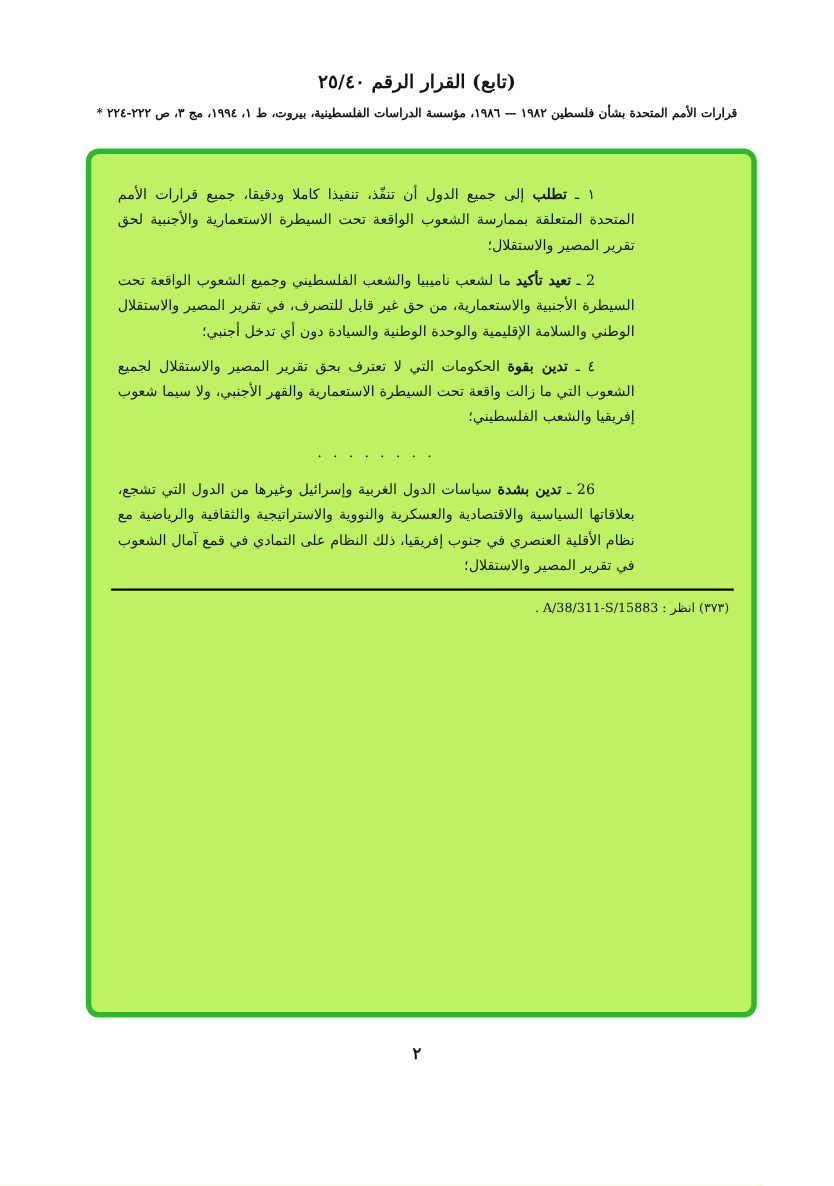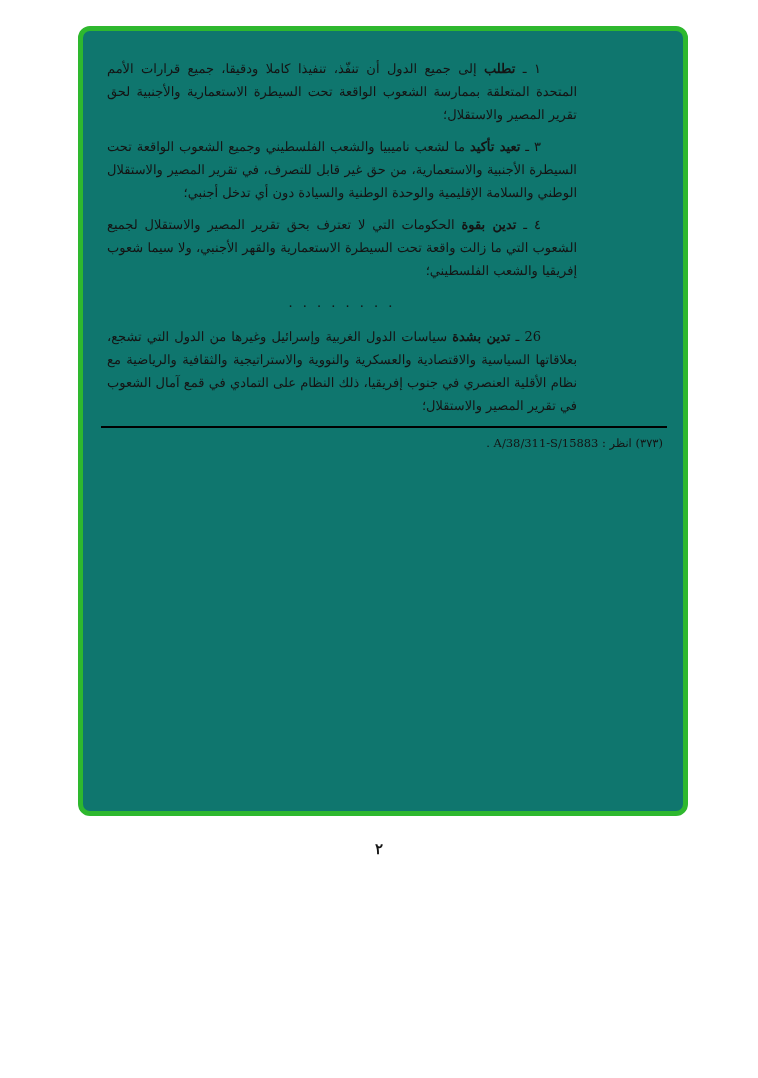--- a/index.html
+++ b/index.html
@@ -18,21 +18,21 @@
   .doc-title{font-size:17px;font-weight:bold;letter-spacing:.2px;}
   .doc-source{font-size:11px;font-weight:bold;margin-top:11px;padding:0 18px;}
 
   
   .green-box{
     box-sizing:border-box;
     width:610px;min-height:790px;
     margin:26px 0 0 78px;
     border:5px solid var(--box-border,#2eb82e);
     border-radius:12px;
-    background:#0f766e;
+    background:#bef264;
   }
   .box-content{direction:rtl;padding:26px 14px 12px 16px;}
 
   
   .paragraphs{padding:0 92px 0 8px;}
   .para{
     font-size:13px;line-height:23px;
     margin:0 0 9px 0;
     text-align:justify;
     text-indent:36px;
@@ -56,35 +56,39 @@
   
   .page-number{
     text-align:center;font-size:15px;font-weight:bold;margin-top:24px;
   }
 </style>
 </head>
 <body>
 
 <div class="page">
 
+  <div class="doc-header">
+    <div class="doc-title">(تابع) القرار الرقم ٢٥/٤٠</div>
+    <div class="doc-source">قرارات الأمم المتحدة بشأن فلسطين ١٩٨٢ — ١٩٨٦، مؤسسة الدراسات الفلسطينية، بيروت، ط ١، ١٩٩٤، مج ٣، ص ٢٢٢-٢٢٤ *</div>
+  </div>
 
   <div class="green-box">
     <div class="box-content">
 
       <div class="paragraphs">
 
           <p class="para">
             <span class="num">١ ـ</span>
             <span class="lead">تطلب</span>
             <span class="rest">إلى جميع الدول أن تنفّذ، تنفيذا كاملا ودقيقا، جميع قرارات الأمم المتحدة المتعلقة بممارسة الشعوب الواقعة تحت السيطرة الاستعمارية والأجنبية لحق تقرير المصير والاستقلال؛</span>
           </p>
 
 
           <p class="para">
-            <span class="num">٣ ـ</span>
+            <span class="num">2 ـ</span>
             <span class="lead">تعيد تأكيد</span>
             <span class="rest">ما لشعب ناميبيا والشعب الفلسطيني وجميع الشعوب الواقعة تحت السيطرة الأجنبية والاستعمارية، من حق غير قابل للتصرف، في تقرير المصير والاستقلال الوطني والسلامة الإقليمية والوحدة الوطنية والسيادة دون أي تدخل أجنبي؛</span>
           </p>
 
           <p class="para">
             <span class="num">٤ ـ</span>
             <span class="lead">تدين بقوة</span>
             <span class="rest">الحكومات التي لا تعترف بحق تقرير المصير والاستقلال لجميع الشعوب التي ما زالت واقعة تحت السيطرة الاستعمارية والقهر الأجنبي، ولا سيما شعوب إفريقيا والشعب الفلسطيني؛</span>
           </p>
 

